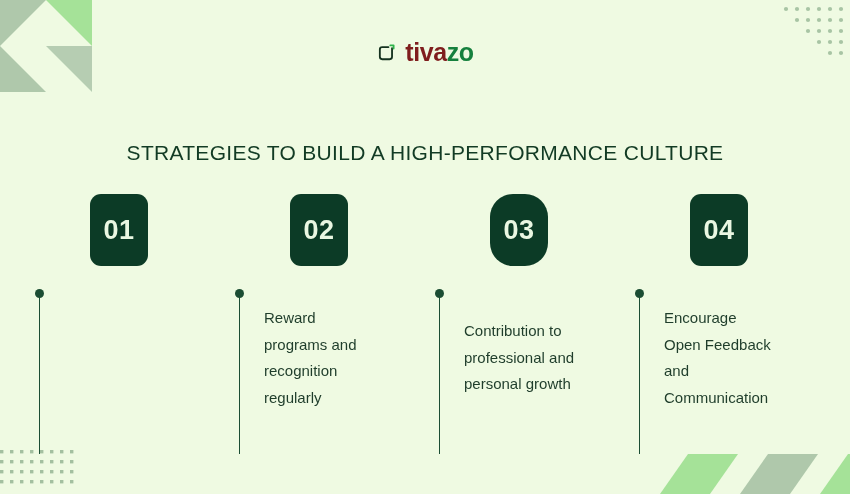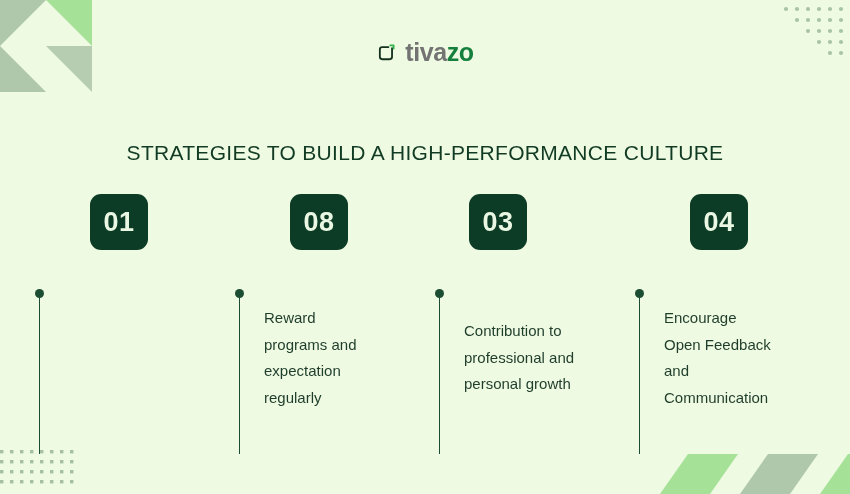--- a/index.html
+++ b/index.html
@@ -33,37 +33,37 @@
   
   #logo {
     position:absolute; left:0; right:0; top:40px;
     display:flex; align-items:center; justify-content:center; gap:7px;
   }
   #logo-mark { width:22px; height:22px; display:block; }
   #logo-text {
     font-size:25px; font-weight:bold; letter-spacing:-0.4px;
     line-height:1;
   }
-  .logo-tiva { color:#737373; }
+  .logo-tiva { color:#7f1d1d; }
   .logo-zo   { color:#15803d; }
 
   
   #title {
     position:absolute; left:125px; top:92px; width:600px;
     text-align:center;
     font-size:21px; font-weight:normal; letter-spacing:0.3px;
     line-height:1.62;
     color:#123B24;
     margin-top:44px;
   }
 
   
   .badge {
     position:absolute; top:194px;
-    width:58px; height:56px;
+    width:58px; height:72px;
     background:#0C3B26;
     border-radius:11px;
     display:flex; align-items:center; justify-content:center;
     color:#EAF7E2;
     font-size:27px; font-weight:bold; letter-spacing:0.5px;
   }
 
   
   .stem { position:absolute; top:289px; width:9px; height:165px; }
   .stem-dot {
@@ -191,22 +191,22 @@
     <svg id="logo-mark" viewBox="0 0 24 24">
       <path d="M17.5 6.6 V16.2 a2.6 2.6 0 0 1 -2.6 2.6 H6.8 a2.6 2.6 0 0 1 -2.6 -2.6 V8.1 a2.6 2.6 0 0 1 2.6 -2.6 H13.6" fill="none" stroke="#15321F" stroke-width="2" stroke-linecap="round"></path>
       <path d="M15.6 3.6 h3.6 v3.6" fill="none" stroke="#2FB34A" stroke-width="2" stroke-linecap="round" stroke-linejoin="round"></path>
     </svg>
     <div id="logo-text"><span class="logo-tiva">tiva</span><span class="logo-zo">zo</span></div>
   </div>
 
   <div id="title">STRATEGIES TO BUILD A HIGH-PERFORMANCE CULTURE</div>
 
   <div class="badge" style="left:90px;">01</div>
-  <div class="badge" style="left:290px;">08</div>
-  <div class="badge" style="left:469px;">03</div>
+  <div class="badge" style="left:290px;">02</div>
+  <div class="badge" style="left:490px;border-radius:23px;">03</div>
   <div class="badge" style="left:690px;">04</div>
 
   <div class="stem" style="left:35px;">
     <div class="stem-dot"></div>
     <div class="stem-line"></div>
   </div>
   <div class="stem" style="left:235px;">
     <div class="stem-dot"></div>
     <div class="stem-line"></div>
   </div>
@@ -214,21 +214,21 @@
     <div class="stem-dot"></div>
     <div class="stem-line"></div>
   </div>
   <div class="stem" style="left:635px;">
     <div class="stem-dot"></div>
     <div class="stem-line"></div>
   </div>
 
   <div class="item-text" style="left:264px; top:305px; width:160px;">Reward
 programs and
-expectation
+recognition
 regularly</div>
   <div class="item-text" style="left:664px; top:305px; width:165px;">Encourage
 Open Feedback
 and
 Communication</div>
   <div class="item-text" style="left:464px; top:318px; width:165px;">Contribution to
 professional and
 personal growth</div>
 
 </div>

